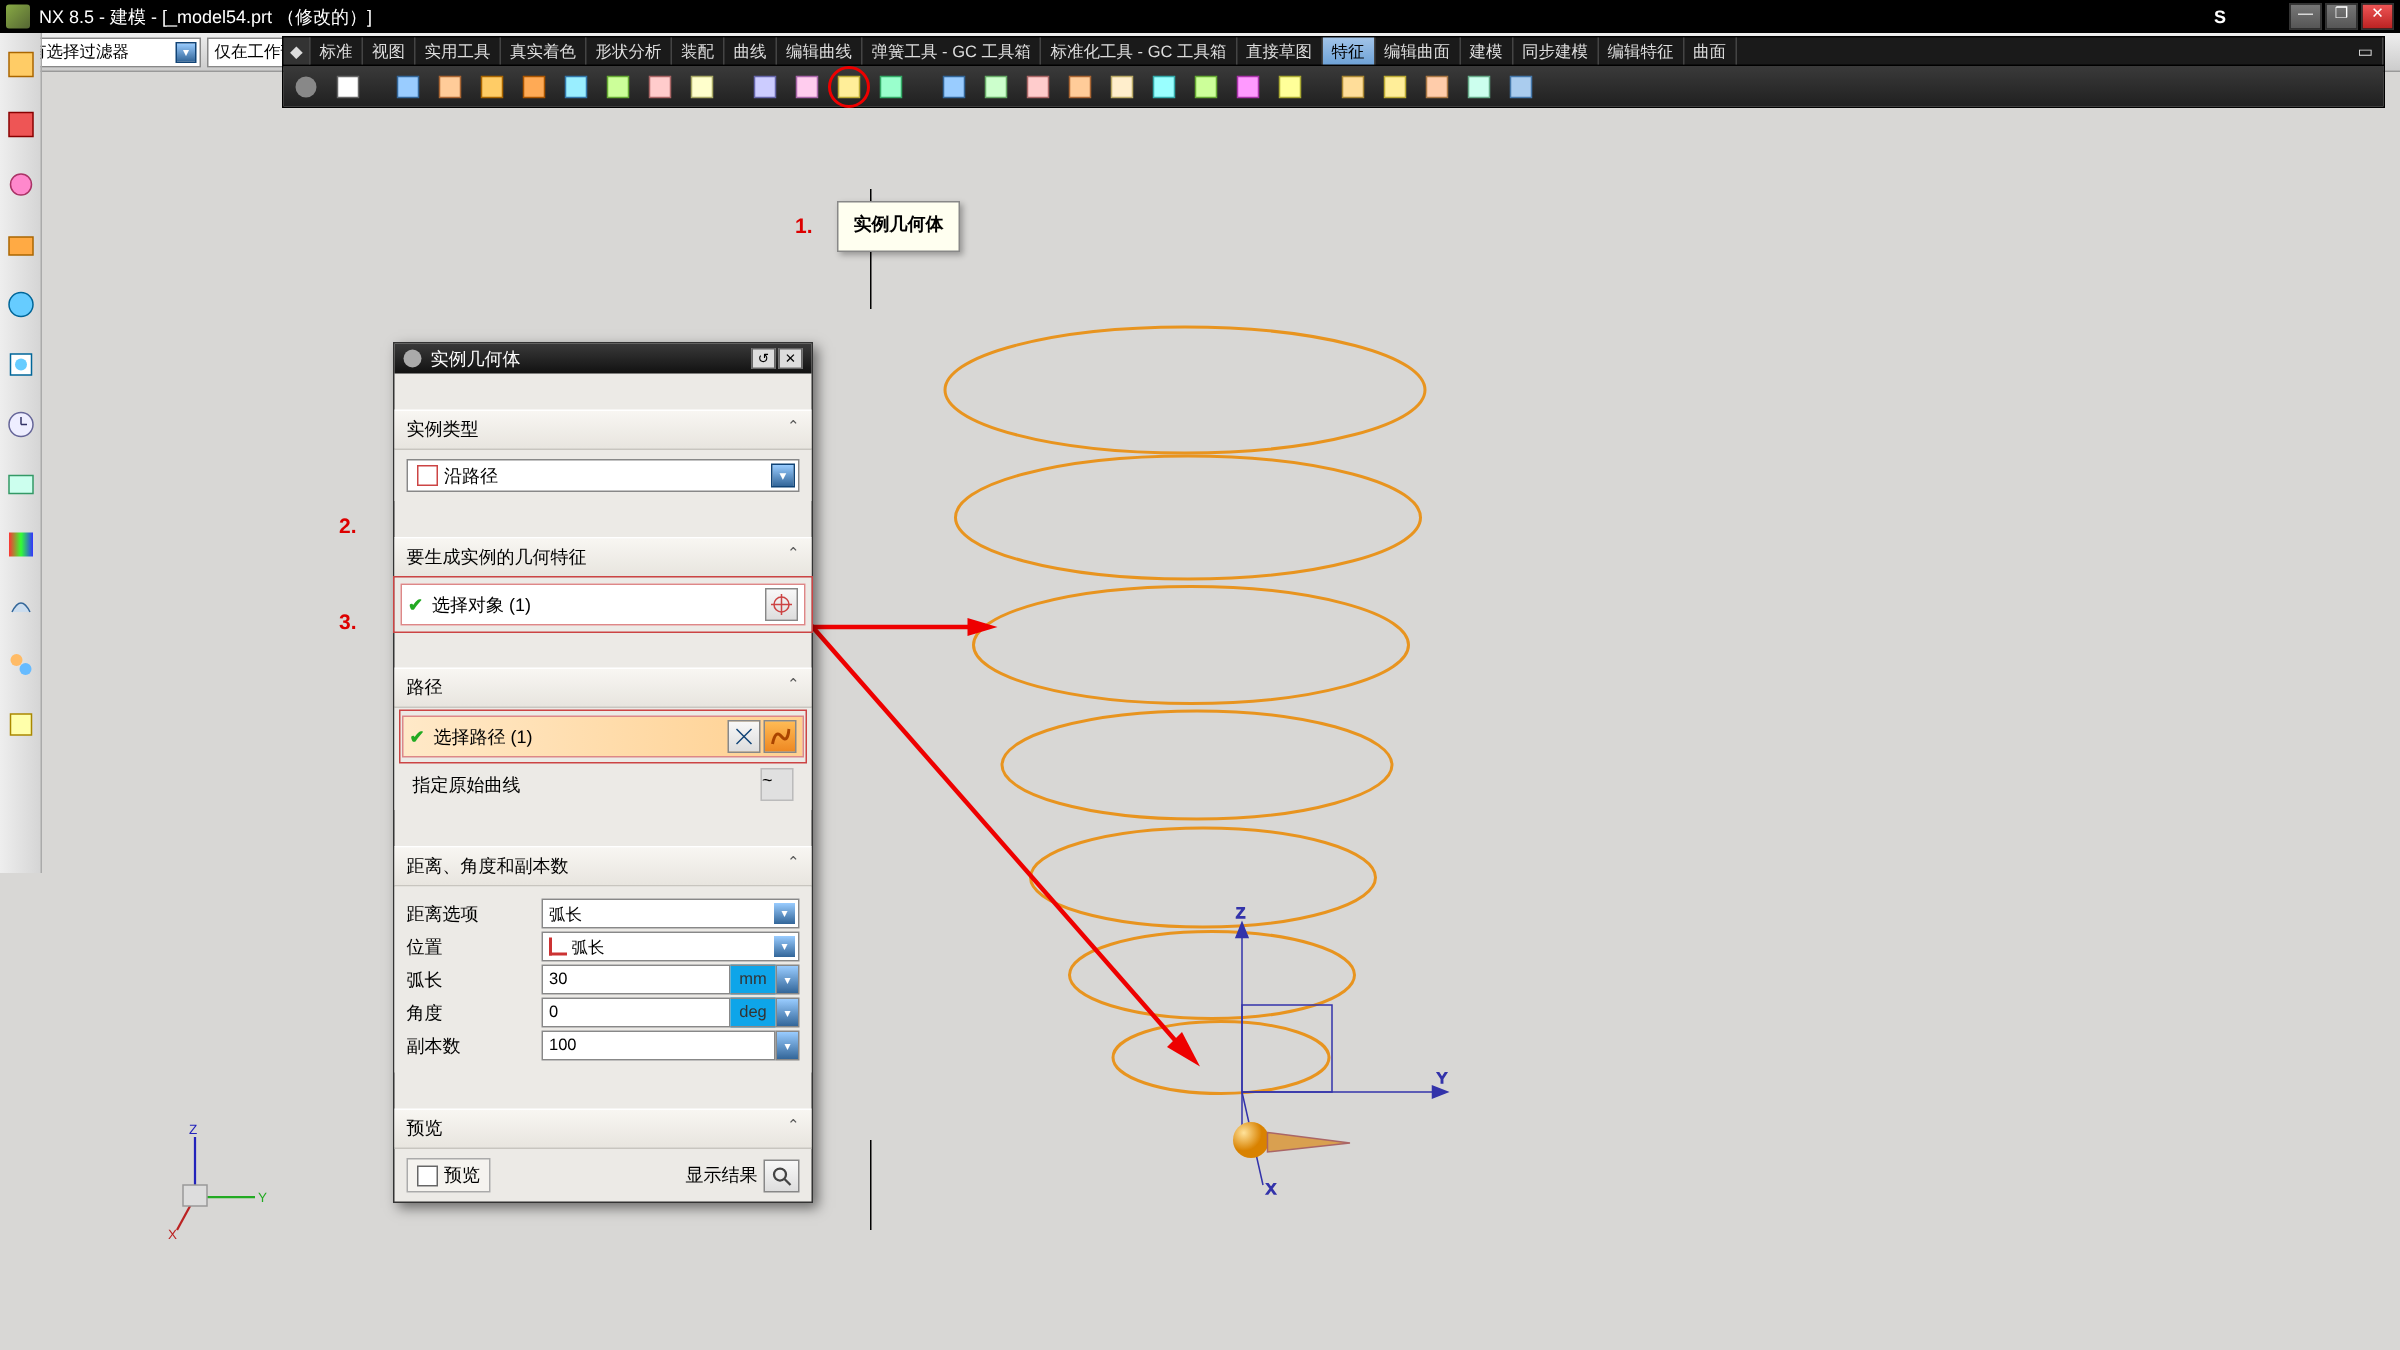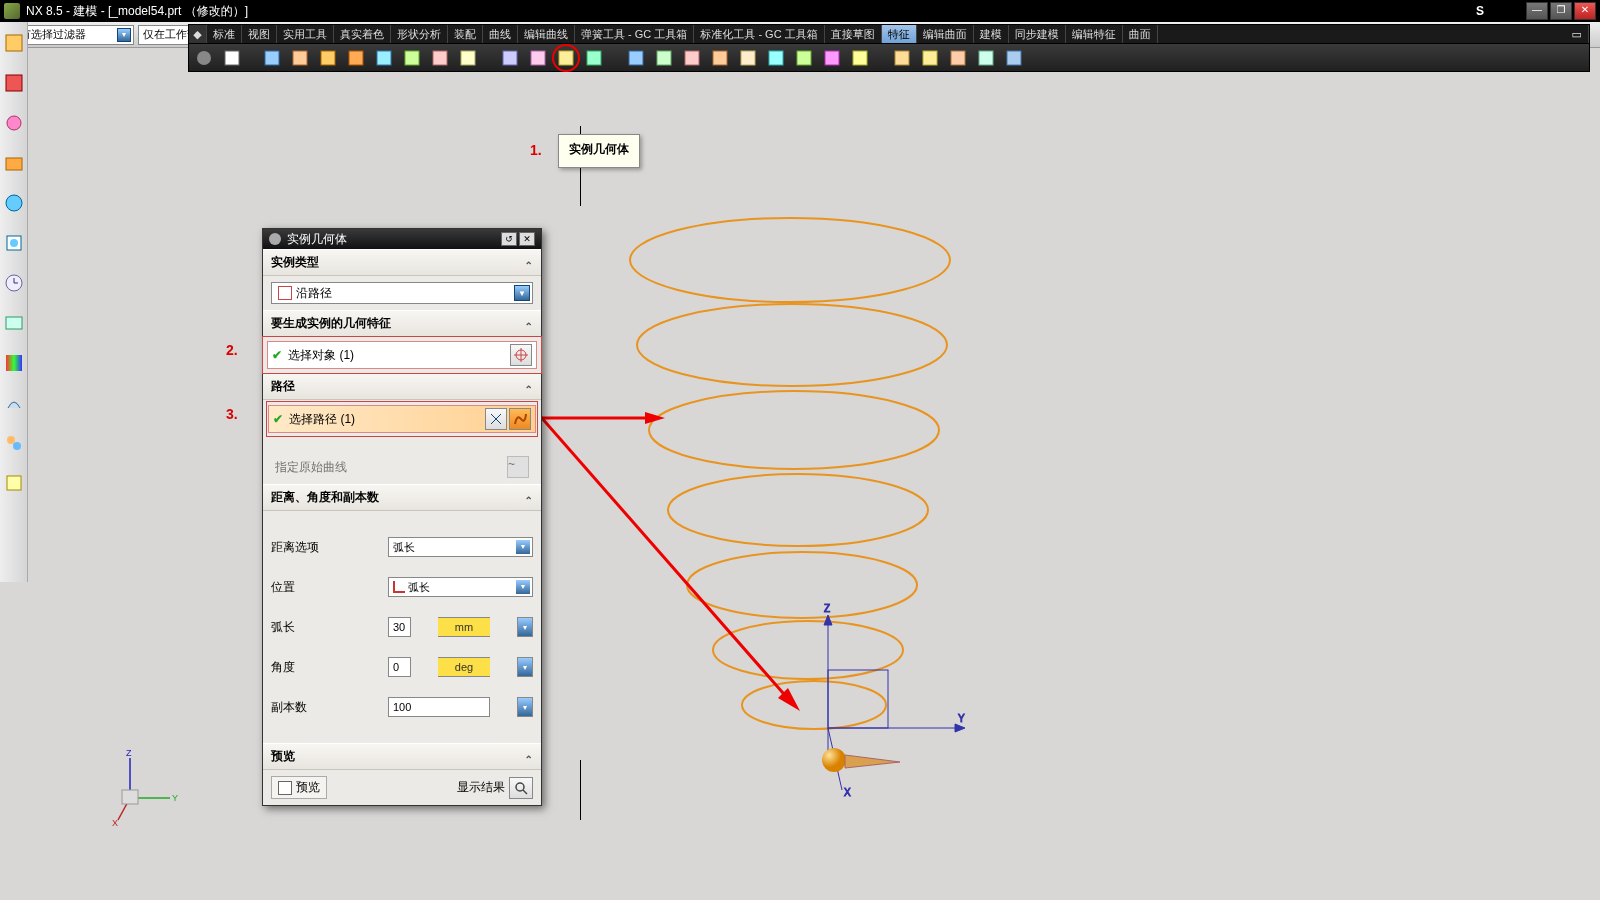--- a/index.html
+++ b/index.html
@@ -34,40 +34,40 @@
   .tooltip { position: absolute; left: 558px; top: 134px; background: #fffff0; border: 1px solid #888; padding: 6px 10px; font-size: 12px; box-shadow: 2px 2px 4px rgba(0,0,0,0.3); max-width: 200px; }
   .tooltip .tt-title { font-weight: bold; margin-bottom: 3px; }
 
   .callout { position: absolute; color: #d00; font-weight: bold; font-size: 14px; }
 
   .dialog { position: absolute; left: 262px; top: 228px; width: 280px; background: #eceae6; border: 1px solid #333; box-shadow: 3px 3px 8px rgba(0,0,0,0.5); }
   .dlg-title { background: linear-gradient(#3a3a3a,#111); color: #fff; height: 20px; display: flex; align-items: center; padding: 0 6px; font-size: 12px; }
   .dlg-title .gear { width: 12px; height: 12px; background: #aaa; border-radius: 50%; margin-right: 6px; }
   .dlg-title .spacer { flex: 1; }
   .dlg-title .tbtn { width: 16px; height: 14px; background: #ddd; border: 1px solid #666; margin-left: 2px; color: #000; font-size: 9px; text-align: center; line-height: 12px; cursor: pointer; }
-  .section-hdr { background: linear-gradient(#f8f6f2,#e8e5df); border-top: 1px solid #fff; border-bottom: 1px solid #c8c5bf; padding: 4px 8px; font-size: 12px; font-weight: bold; display: flex; align-items: flex-end; justify-content: space-between; }
+  .section-hdr { background: linear-gradient(#f8f6f2,#e8e5df); border-top: 1px solid #fff; border-bottom: 1px solid #c8c5bf; padding: 4px 8px; font-size: 12px; font-weight: normal; display: flex; align-items: flex-start; justify-content: space-between; margin-top: 24px; }
   .section-hdr .chev { font-size: 10px; color: #555; }
   .section-body { padding: 6px 8px; background: #eceae6; }
   .wide-combo { width: 100%; height: 22px; border: 1px solid #888; background: #fff; display: flex; align-items: center; padding: 0 2px 0 6px; }
   .wide-combo .ci { width: 14px; height: 14px; margin-right: 4px; background: #fff; border: 1px solid #c44; }
   .wide-combo .lab { flex: 1; font-size: 12px; }
   .sel-row { height: 28px; border: 1px solid #d88; background: #fff; display: flex; align-items: center; padding: 0 4px; margin: 2px 0; }
   .sel-row.orange { background: linear-gradient(90deg,#ffe9c8,#ffd090); }
   .sel-row .chk { color: #2a2; font-weight: bold; margin-right: 6px; }
   .sel-row .slab { flex: 1; font-size: 12px; }
   .sel-row .sbtn { width: 22px; height: 22px; border: 1px solid #888; background: linear-gradient(#f8f8f8,#ddd); margin-left: 2px; display: flex; align-items: center; justify-content: center; cursor: pointer; }
   .sel-row .sbtn.orange { background: linear-gradient(#fb5,#e82); }
-  .disabled-row { color: #737373; font-size: 12px; padding: 4px 8px; display: flex; align-items: center; justify-content: space-between; margin-top: 16px; }
+  .disabled-row { color: #000000; font-size: 12px; padding: 4px 8px; display: flex; align-items: center; justify-content: space-between; }
   .disabled-row .sbtn { width: 22px; height: 22px; border: 1px solid #bbb; background: #e0e0e0; }
-  .param-row { display: flex; align-items: center; margin: 20px 0; gap: 27px; }
+  .param-row { display: flex; align-items: center; margin: 2px 0; }
   .param-row .plab { width: 90px; font-size: 12px; }
   .param-row .pcombo { flex: 1; height: 20px; border: 1px solid #888; background: #fff; display: flex; align-items: center; padding: 0 2px 0 4px; font-size: 11px; }
   .param-row .pcombo .pic { width: 12px; height: 12px; margin-right: 3px; }
   .param-row .pinput { flex: 1; height: 20px; border: 1px solid #888; background: #fff; padding: 0 4px; font-size: 11px; display: flex; align-items: center; }
-  .param-row .unit { width: 52px; text-align: center; font-size: 11px; color: #333; border-top: 1px solid #888; border-bottom: 1px solid #888; height: 20px; line-height: 18px; background: #fde047; }
+  .param-row .unit { width: 30px; text-align: center; font-size: 11px; color: #333; border-top: 1px solid #888; border-bottom: 1px solid #888; height: 20px; line-height: 18px; background: #0ea5e9; }
   .param-row .spin { width: 16px; height: 20px; border: 1px solid #888; background: linear-gradient(#9cf,#369); display: flex; align-items: center; justify-content: center; color: #fff; font-size: 8px; cursor: pointer; }
   .preview-row { display: flex; align-items: center; padding: 6px 8px; justify-content: space-between; }
   .preview-row .cb { width: 14px; height: 14px; border: 1px solid #666; background: #fff; margin-right: 4px; }
   .preview-row .mag { width: 24px; height: 22px; border: 1px solid #888; background: linear-gradient(#f8f8f8,#ddd); display: flex; align-items: center; justify-content: center; cursor: pointer; }
   .dlg-buttons { background: linear-gradient(#e8e5df,#d8d5cf); border-top: 1px solid #bbb; padding: 6px; display: flex; justify-content: flex-end; gap: 6px; }
   .dlg-btn { height: 22px; padding: 0 12px; border: 1px solid #666; background: linear-gradient(#f5f5f5,#d5d5d5); font-size: 12px; cursor: pointer; border-radius: 2px; }
   .dlg-btn.primary { background: linear-gradient(#9e9,#6c6); border-color: #494; }
 
   .viewport { position: absolute; left: 30px; top: 48px; right: 0; bottom: 0; background: #d8d7d5; }
   .spiral { position: absolute; left: 540px; top: 152px; }

